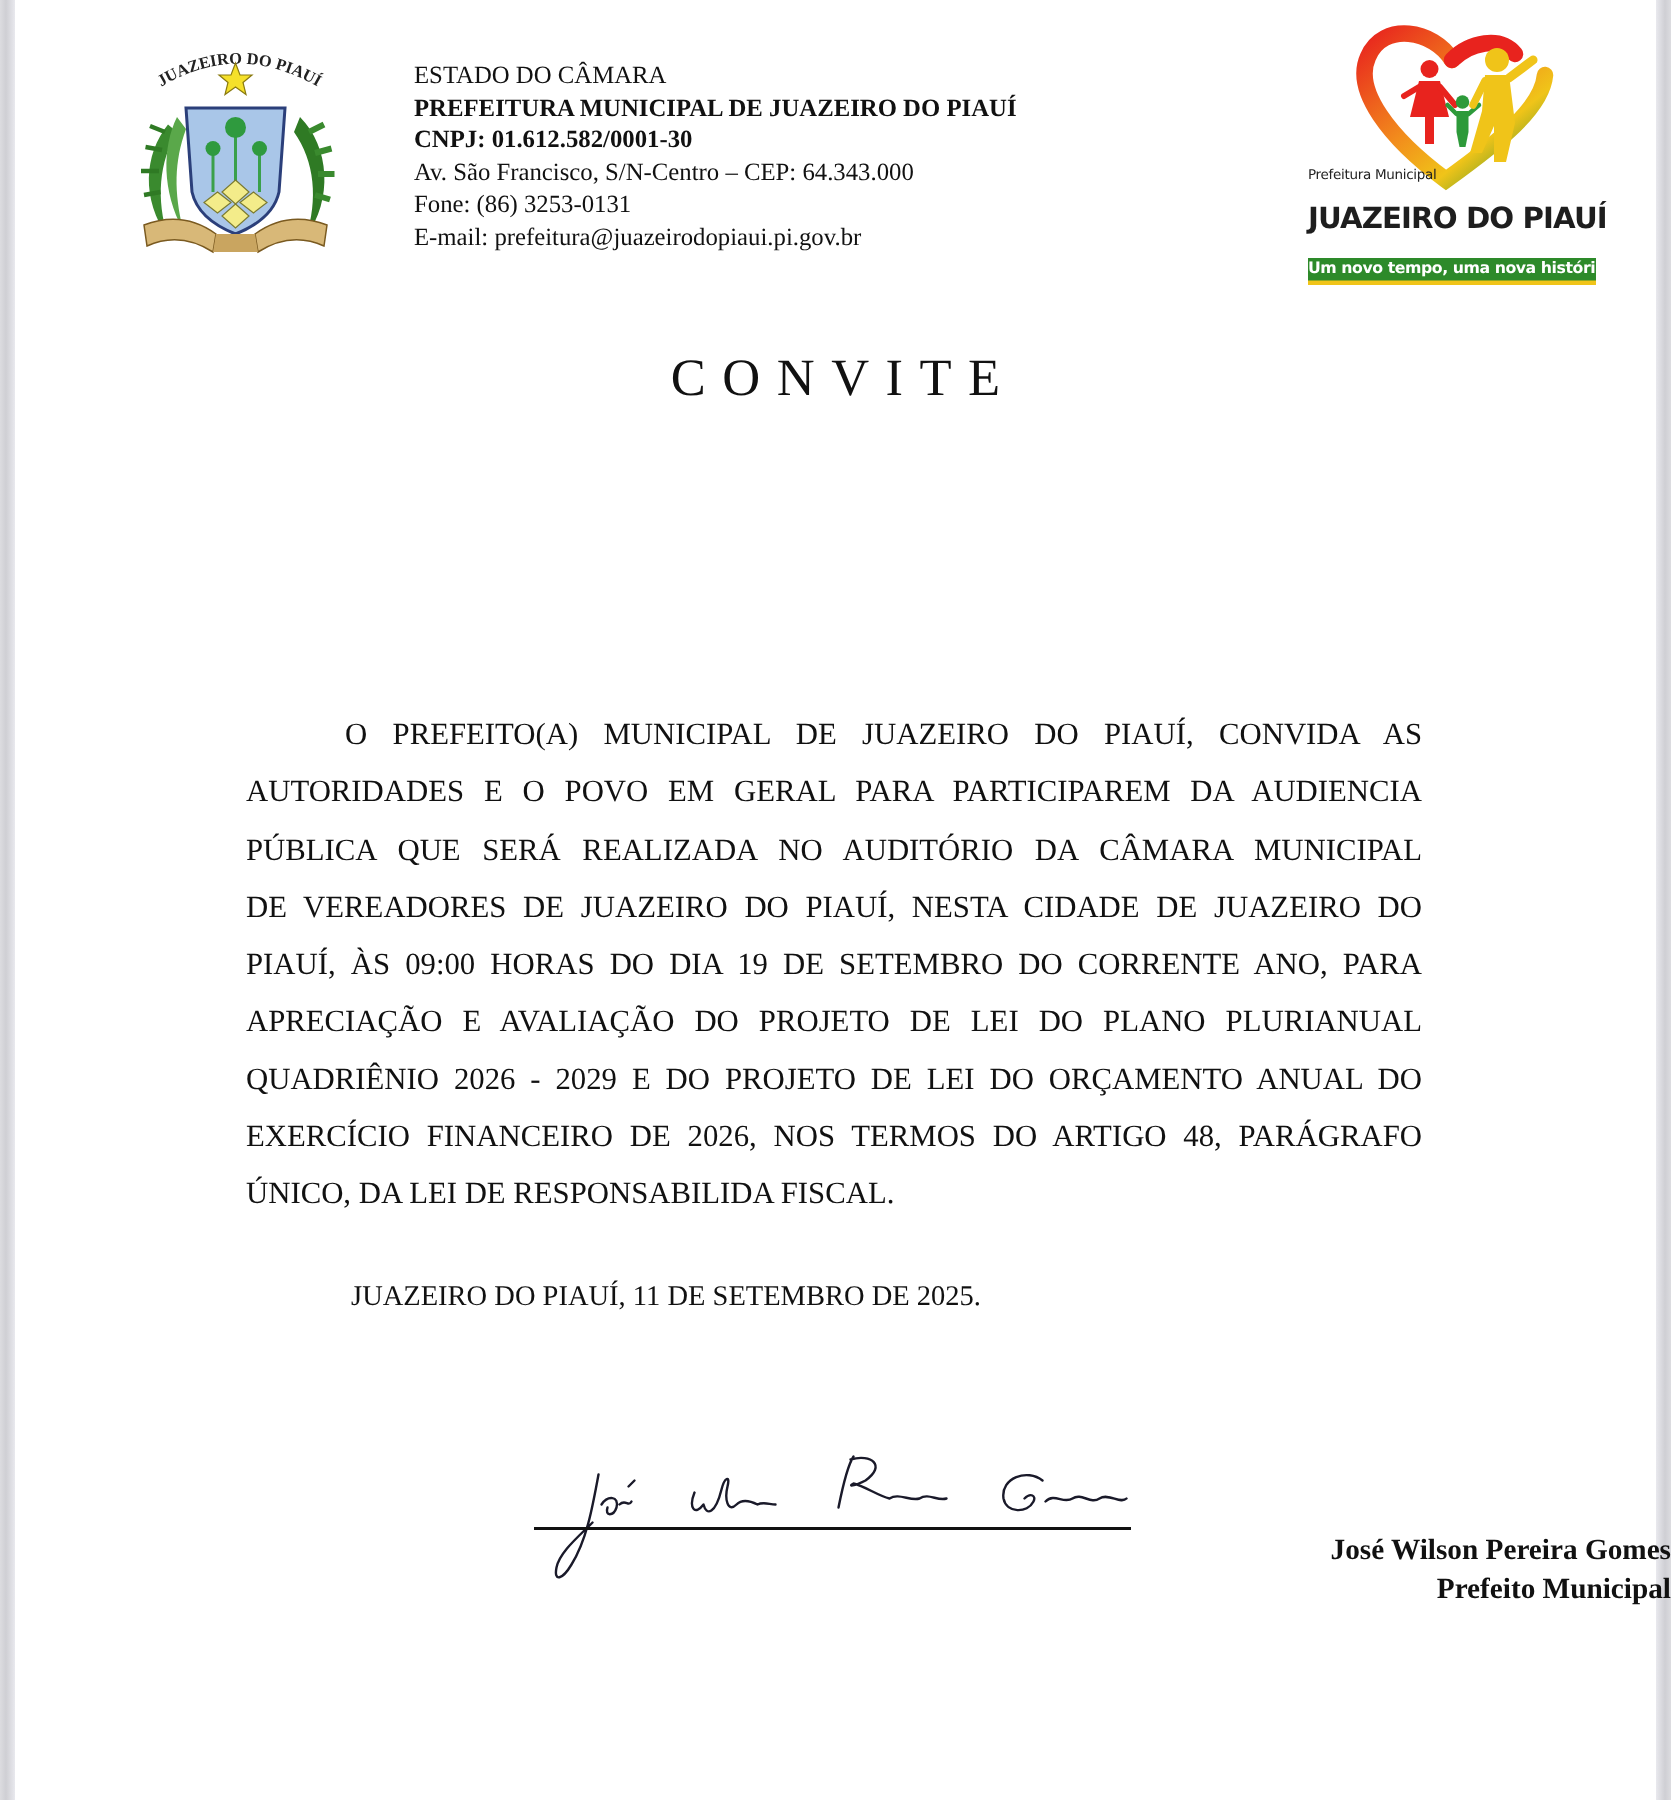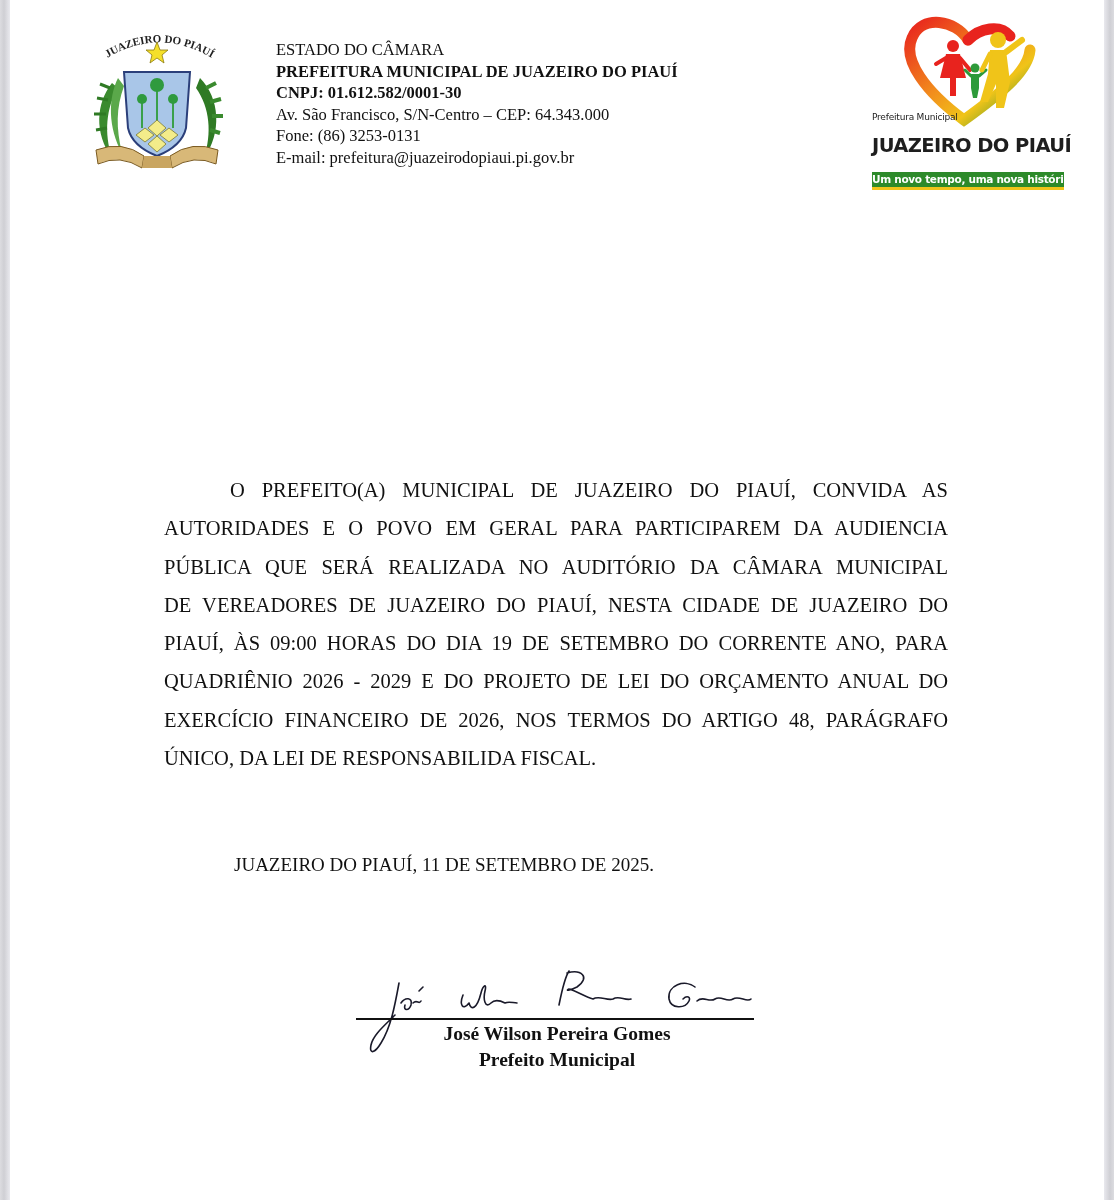--- a/index.html
+++ b/index.html
@@ -37,21 +37,21 @@
     .body-text { position: absolute; left: 154px; top: 443px; width: 784px;
       font-size: 20.5px; line-height: 38.3px; text-align: justify; }
     .body-text .line { display: block; text-align: justify; text-align-last: justify; white-space: nowrap; }
     .body-text .line.last { text-align-last: left; }
     .body-text .line.first { padding-left: 66px; margin-top: 28px; }
 
     .date { position: absolute; left: 0; width: 888px; top: 854px; text-align: center; font-size: 19px; }
 
     .signature { position: absolute; left: 345px; top: 965px; width: 420px; height: 95px; }
     .sig-line { position: absolute; left: 356px; top: 1018px; width: 398px; height: 1.5px; background: #111; }
-    .signer { position: absolute; left: 0; width: 1114px; top: 1021px; text-align: center;
+    .signer { position: absolute; left: 0; width: 1114px; top: 1021px; text-align: right;
       font-weight: bold; font-size: 19.5px; line-height: 26px; }
   </style>
 </head>
 <body>
 
 <div class="gutter-left"></div>
 <div class="gutter-right"></div>
 
 <div class="page">
 
@@ -125,27 +125,29 @@
       <circle cx="138" cy="28" r="8" fill="#f0c419"></circle>
       <path d="M130,38 L146,38 L150,70 L144,96 L136,96 L136,72 L128,90 L120,90 L128,62 Z" fill="#f0c419"></path>
       <line x1="146" y1="40" x2="162" y2="28" stroke="#f0c419" stroke-width="6" stroke-linecap="round"></line>
       <line x1="130" y1="42" x2="122" y2="58" stroke="#f0c419" stroke-width="5" stroke-linecap="round"></line>
     </svg>
     <div class="pm">Prefeitura Municipal</div>
     <div class="jz">JUAZEIRO DO PIAUÍ</div>
     <div class="slogan">Um novo tempo, uma nova história.</div>
   </div>
 
+  <div class="title">CONVITE</div>
 
   <div class="body-text">
     <span class="line first">O PREFEITO(A) MUNICIPAL DE JUAZEIRO DO PIAUÍ, CONVIDA AS</span>
     <span class="line">AUTORIDADES E O POVO EM GERAL PARA PARTICIPAREM DA AUDIENCIA</span>
     <span class="line">PÚBLICA QUE SERÁ REALIZADA NO AUDITÓRIO DA CÂMARA MUNICIPAL</span>
     <span class="line">DE VEREADORES DE JUAZEIRO DO PIAUÍ, NESTA CIDADE DE JUAZEIRO DO</span>
     <span class="line">PIAUÍ, ÀS 09:00 HORAS DO DIA 19 DE SETEMBRO DO CORRENTE ANO, PARA</span>
+    <span class="line">APRECIAÇÃO E AVALIAÇÃO DO PROJETO DE LEI DO PLANO PLURIANUAL</span>
     <span class="line">QUADRIÊNIO 2026 - 2029 E DO PROJETO DE LEI  DO ORÇAMENTO ANUAL DO</span>
     <span class="line">EXERCÍCIO FINANCEIRO DE 2026, NOS TERMOS DO ARTIGO  48, PARÁGRAFO</span>
     <span class="line last">ÚNICO,  DA LEI DE RESPONSABILIDA FISCAL.</span>
   </div>
 
   <div class="date" style="left:-10px">JUAZEIRO DO PIAUÍ, 11 DE SETEMBRO DE 2025.</div>
 
   <svg class="signature" viewBox="0 0 420 95">
     <g fill="none" stroke="#1a1a2a" stroke-width="1.6" stroke-linecap="round" stroke-linejoin="round">
       <path d="M44,18 C40,40 36,62 26,78 C20,88 14,90 16,80 C18,70 30,60 40,50"></path>

